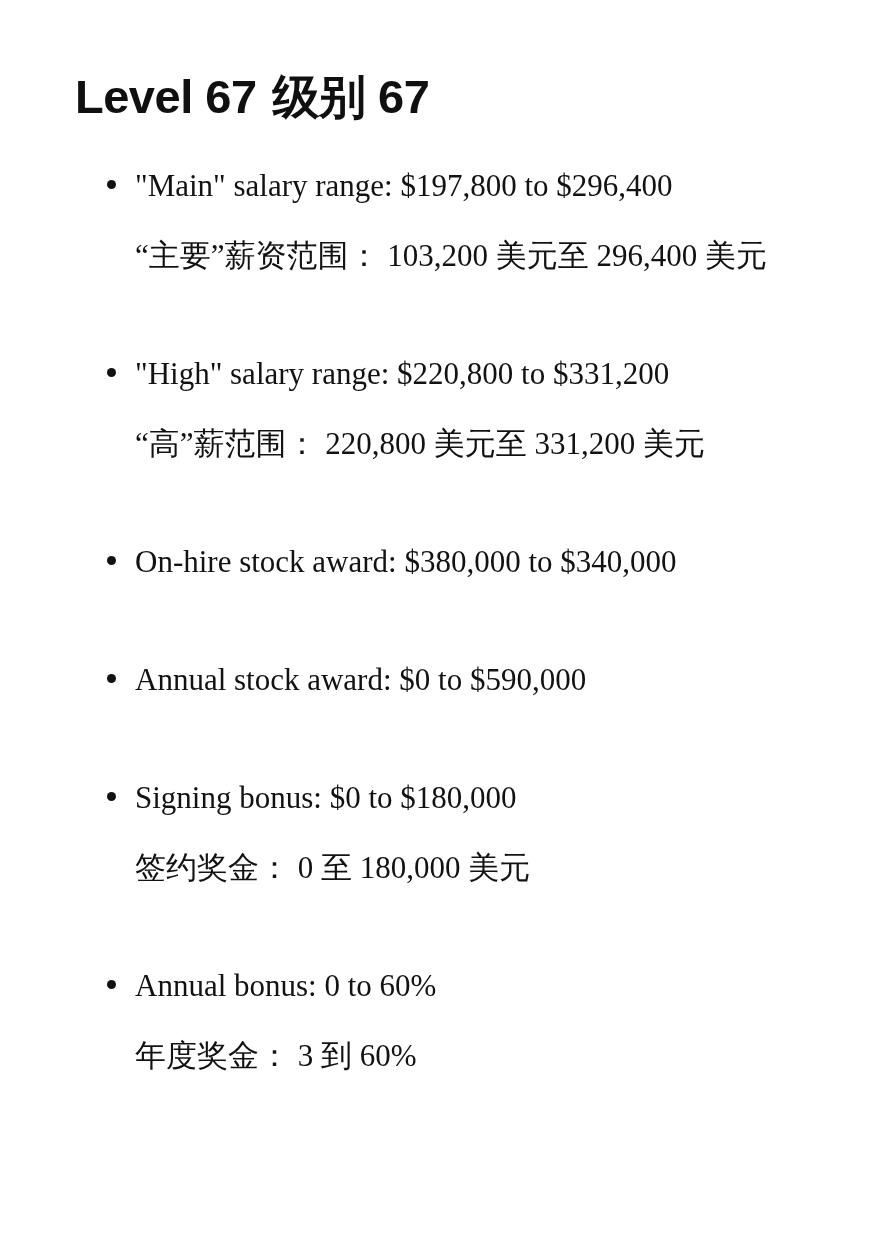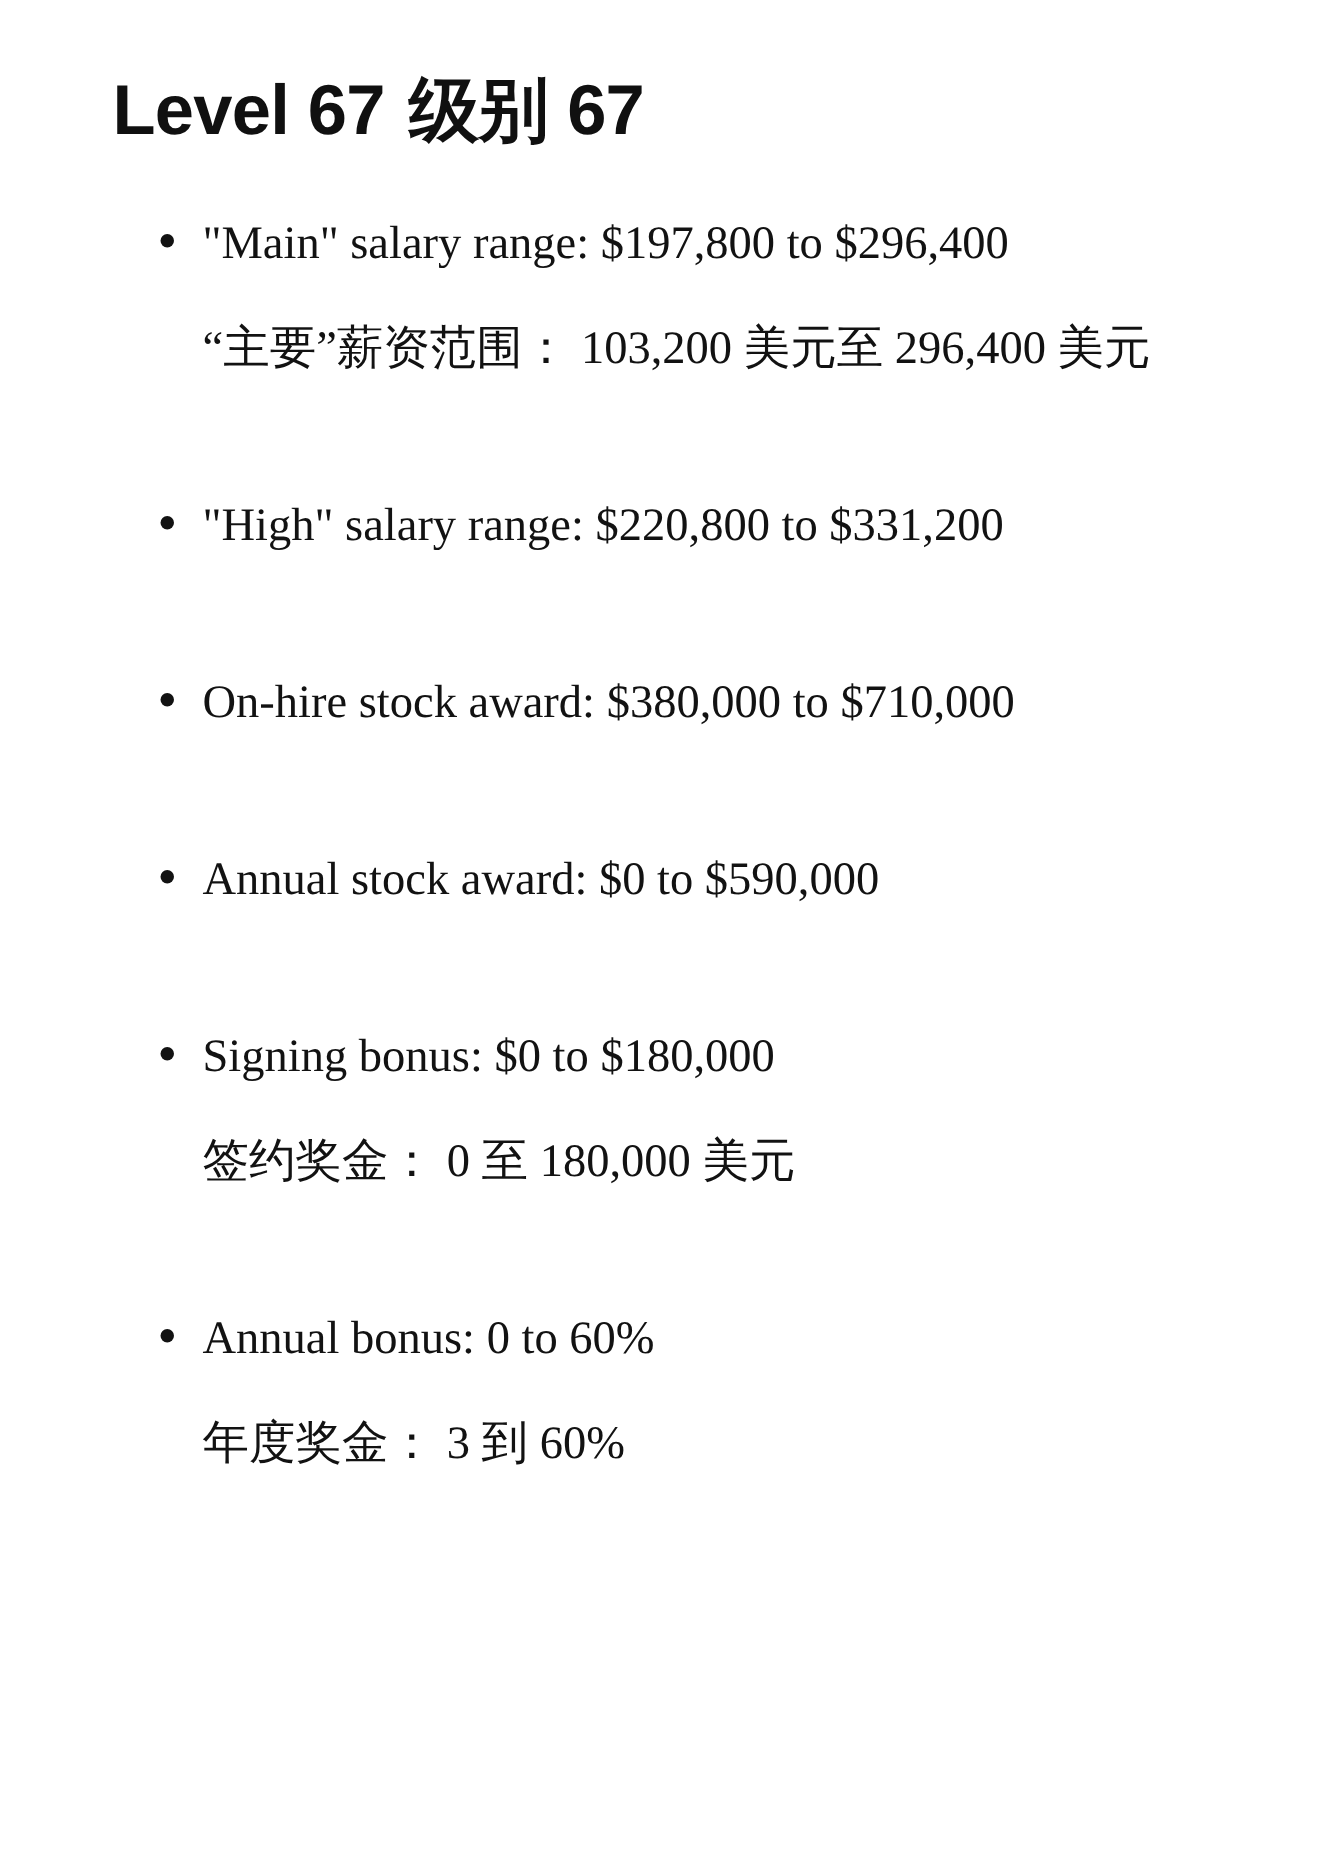--- a/index.html
+++ b/index.html
@@ -10,21 +10,21 @@
   body {
     width: 896px;
     height: 1239px;
     overflow: hidden;
     color: #121212;
   }
   .page {
     box-sizing: border-box;
     width: 896px;
     height: 1239px;
-    padding: 47px 30px 0 75px;
+    padding: 71px 30px 0 75px;
   }
   h1.title {
     margin: 0;
     font-family: "Liberation Sans", sans-serif;
     font-weight: 700;
     font-size: 47px;
     line-height: 1.1;
     letter-spacing: -0.5px;
     color: #101010;
     white-space: nowrap;
@@ -78,25 +78,26 @@
 
     <li>
       <span class="bullet-dot"></span>
       <p class="line en">"Main" salary range: $197,800 to $296,400</p>
       <p class="line zh">“主要”薪资范围： 103,200 美元至 296,400 美元</p>
     </li>
 
     <li>
       <span class="bullet-dot"></span>
       <p class="line en">"High" salary range: $220,800 to $331,200</p>
+      <p class="line zh">“高”薪范围： 220,800 美元至 331,200 美元</p>
     </li>
 
     <li>
       <span class="bullet-dot"></span>
-      <p class="line en">On-hire stock award: $380,000 to $710,000</p>
+      <p class="line en">On-hire stock award: $380,000 to $340,000</p>
     </li>
 
     <li>
       <span class="bullet-dot"></span>
       <p class="line en">Annual stock award: $0 to $590,000</p>
     </li>
 
     <li>
       <span class="bullet-dot"></span>
       <p class="line en">Signing bonus: $0 to $180,000</p>

